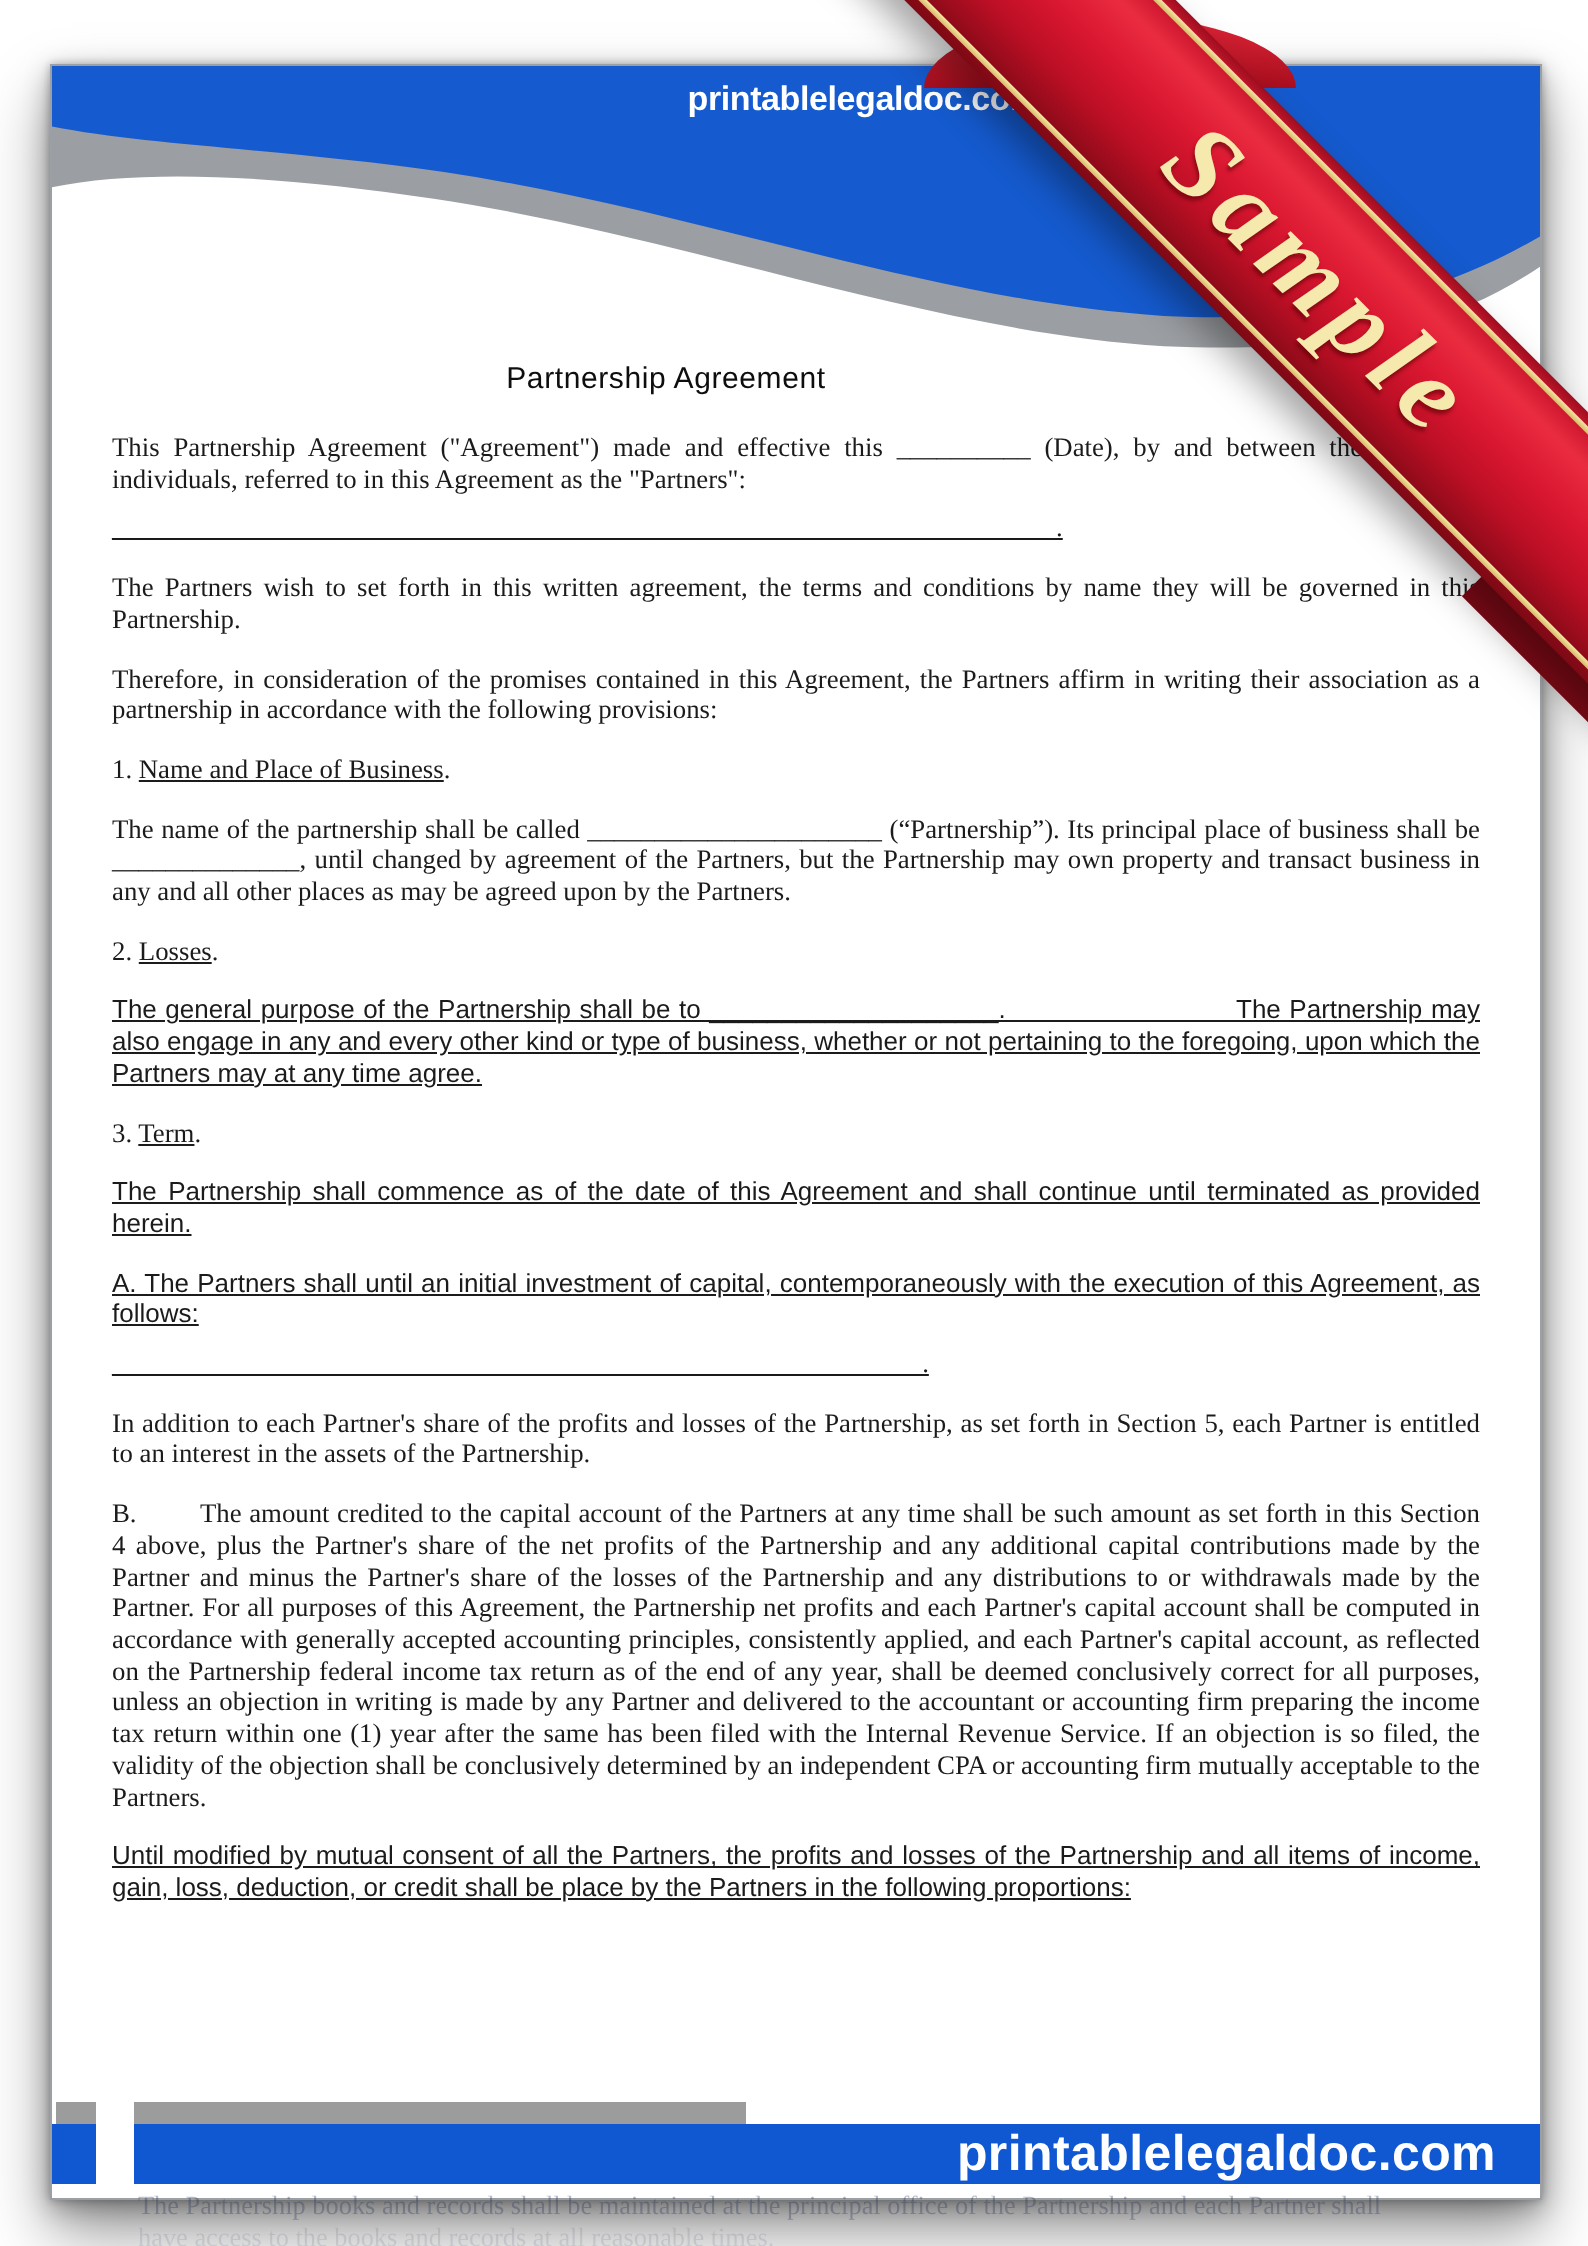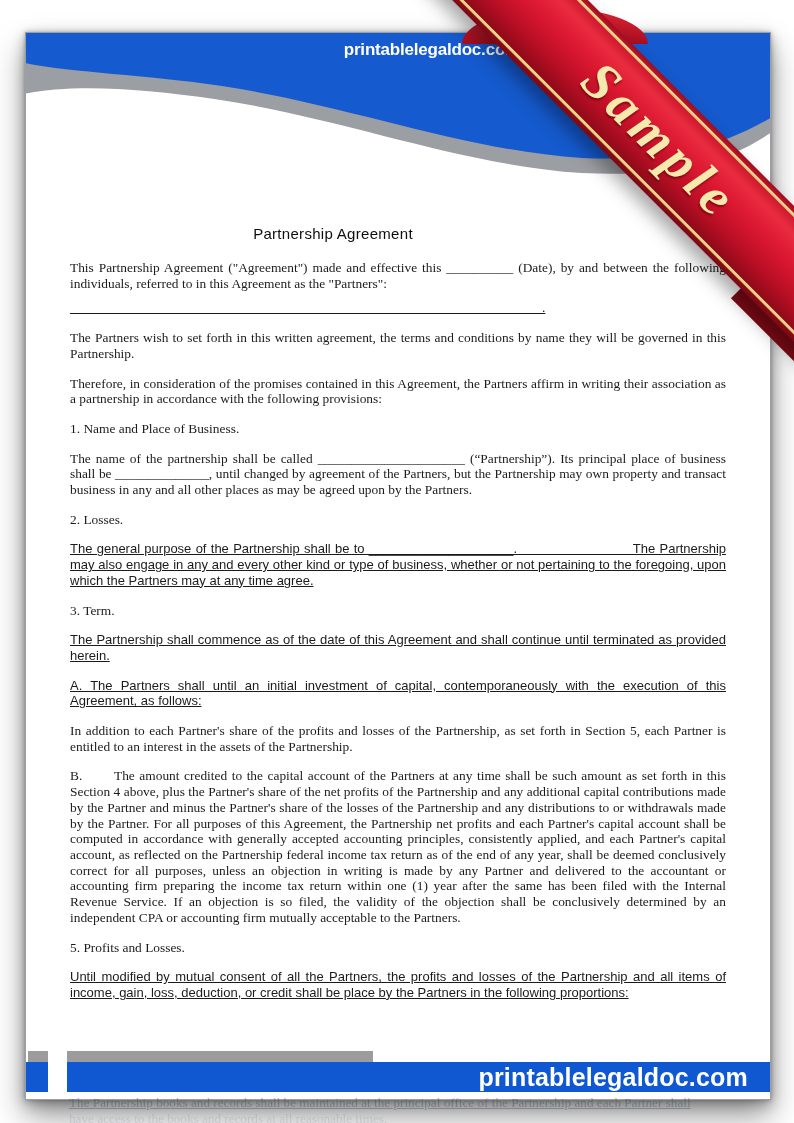--- a/index.html
+++ b/index.html
@@ -7,42 +7,42 @@
           font-family:"Liberation Serif",serif;}
   .page{position:absolute;left:25px;top:32px;width:744px;height:1066px;background:#fff;
         border:1px solid #9aa0a6;
         box-shadow:0 16px 30px rgba(0,0,0,.40),0 4px 12px rgba(0,0,0,.30),0 0 4px rgba(0,0,0,.25);}
   
   .header{position:relative;width:100%;height:142px;}
   .header svg{display:block;width:100%;height:142px;}
   .site-label{position:absolute;top:6px;right:250px;color:#ffffff;
               font:bold 17px/22px "Liberation Sans",sans-serif;letter-spacing:-0.2px;}
   
-  .doc-body{padding:0 44px;height:872px;overflow:hidden;color:#1b1b1b;margin-top:44px;}
+  .doc-body{padding:0 30px;height:872px;overflow:hidden;color:#1b1b1b;}
   .doc-title{font:400 15px/19px "Liberation Sans",sans-serif;color:#0e0e0e;text-align:center;
              margin:5px 130px 17px 0;letter-spacing:.3px;}
   .doc-para{margin:0 0 14px;text-align:justify;}
   .doc-para.serif{font:13.4px/15.7px "Liberation Serif",serif;}
   .doc-para.sans{font:13px/15.7px "Liberation Sans",sans-serif;text-decoration:underline;}
   .doc-para.blankline{margin-top:-5px;letter-spacing:0;text-decoration:underline;}
   .doc-heading{margin:0 0 14px;font:13.4px/15.7px "Liberation Serif",serif;}
-  .doc-heading .u{}
+  .doc-heading .u{text-decoration:underline;}
   .doc-heading .tabnum{display:inline-block;width:30px;}
   .lead{display:inline-block;width:44px;}
   
   .footer{position:absolute;left:0;right:0;top:1018px;height:48px;}
   .bar-gray{position:absolute;left:2px;top:0;width:345px;height:11px;background:#9c9c9c;}
   .bar-blue{position:absolute;left:0;right:0;top:11px;height:30px;background:#0f58d2;
             text-align:right;}
   .bar-blue span{color:#ffffff;font:bold 25px/30px "Liberation Sans",sans-serif;
                  padding-right:22px;letter-spacing:.2px;}
   .bar-notch{position:absolute;left:22px;top:0;width:19px;height:41px;background:#ffffff;}
   .overflow-text{position:absolute;left:43px;right:43px;top:44px;text-align:justify;
                  font:13.2px/15.5px "Liberation Serif",serif;color:#2e3c5e;}
-  .overflow-text .ol1{display:block;opacity:.35;text-decoration:underline;}
+  .overflow-text .ol1{display:block;opacity:.35;}
   .overflow-text .ol2{display:block;opacity:.12;}
   
   .ribbon-hump{position:absolute;left:462px;top:8px;width:186px;height:36px;z-index:4;
                background:linear-gradient(#e02638,#a80e1e);
                border-radius:50% 50% 0 0 / 100% 100% 0 0;}
   .ribbon-fold{position:absolute;width:96px;height:54px;background:#7e0a16;transform:rotate(45deg);z-index:4;}
   .fold-top{left:470px;top:-6px;}
   .fold-bottom{left:736px;top:286px;}
   .ribbon{position:absolute;left:360px;top:92px;width:600px;height:96px;z-index:6;
           transform:rotate(45deg);
@@ -79,23 +79,23 @@
         <p class="doc-para serif blankline">______________________________________________________________________ .</p>
         <p class="doc-para serif">The Partners wish to set forth in this written agreement, the terms and conditions by name they will be governed in this Partnership.</p>
         <p class="doc-para serif">Therefore, in consideration of the promises contained in this Agreement, the Partners affirm in writing their association as a partnership in accordance with the following provisions:</p>
         <p class="doc-heading"><span>1. </span><span class="u">Name and Place of Business</span>.</p>
         <p class="doc-para serif">The name of the partnership shall be called ______________________ (“Partnership”). Its principal place of business shall be ______________, until changed by agreement of the Partners, but the Partnership may own property and transact business in any and all other places as may be agreed upon by the Partners.</p>
         <p class="doc-heading"><span>2. </span><span class="u">Losses</span>.</p>
         <p class="doc-para sans">The general purpose of the Partnership shall be to ____________________.&nbsp;&nbsp;&nbsp;&nbsp;&nbsp;&nbsp;&nbsp;&nbsp;&nbsp;&nbsp;&nbsp;&nbsp;&nbsp;&nbsp;&nbsp;&nbsp;&nbsp;&nbsp;&nbsp;&nbsp;&nbsp;&nbsp;&nbsp;&nbsp;&nbsp;&nbsp; The Partnership may also engage in any and every other kind or type of business, whether or not pertaining to the foregoing, upon which the Partners may at any time agree.</p>
         <p class="doc-heading"><span>3. </span><span class="u">Term</span>.</p>
         <p class="doc-para sans">The Partnership shall commence as of the date of this Agreement and shall continue until terminated as provided herein.</p>
         <p class="doc-para sans">A. The Partners shall until an initial investment of capital, contemporaneously with the execution of this Agreement, as follows:</p>
+        <p class="doc-para serif blankline">____________________________________________________________ .</p>
         <p class="doc-para serif">In addition to each Partner's share of the profits and losses of the Partnership, as set forth in Section 5, each Partner is entitled to an interest in the assets of the Partnership.</p>
         <p class="doc-para serif"><span class="lead">B.</span>The amount credited to the capital account of the Partners at any time shall be such amount as set forth in this Section 4 above, plus the Partner's share of the net profits of the Partnership and any additional capital contributions made by the Partner and minus the Partner's share of the losses of the Partnership and any distributions to or withdrawals made by the Partner.  For all purposes of this Agreement, the Partnership net profits and each Partner's capital account shall be computed in accordance with generally accepted accounting principles, consistently applied, and each Partner's capital account, as reflected on the Partnership federal income tax return as of the end of any year, shall be deemed conclusively correct for all purposes, unless an objection in writing is made by any Partner and delivered to the accountant or accounting firm preparing the income tax return within one (1) year after the same has been filed with the Internal Revenue Service.  If an objection is so filed, the validity of the objection shall be conclusively determined by an independent CPA or accounting firm mutually acceptable to the Partners.</p>
-        <p class="doc-heading"><span>5. </span><span class="u">Profits and Losses</span>.</p>
         <p class="doc-para sans">Until modified by mutual consent of all the Partners, the profits and losses of the Partnership and all items of income, gain, loss, deduction, or credit shall be place by the Partners in the following proportions:</p>
       </div>
 
     <div class="footer">
       <div class="bar-gray"></div>
       <div class="bar-blue">
         <span>printablelegaldoc.com</span>
       </div>
       <div class="bar-notch"></div>
       <div class="overflow-text">

